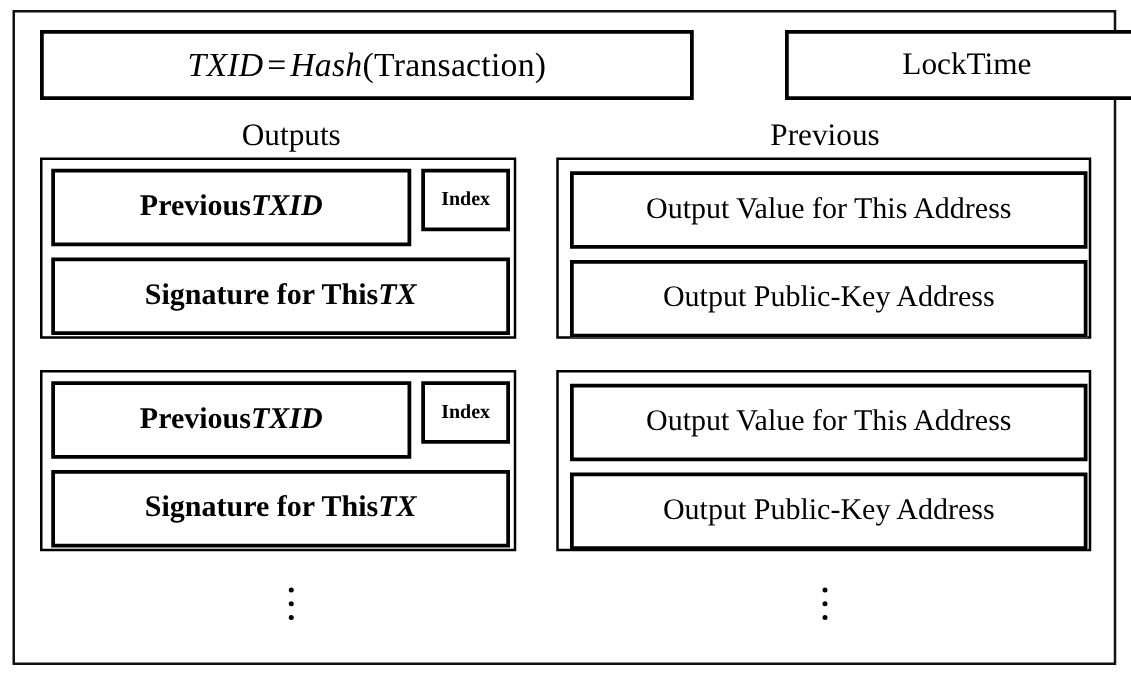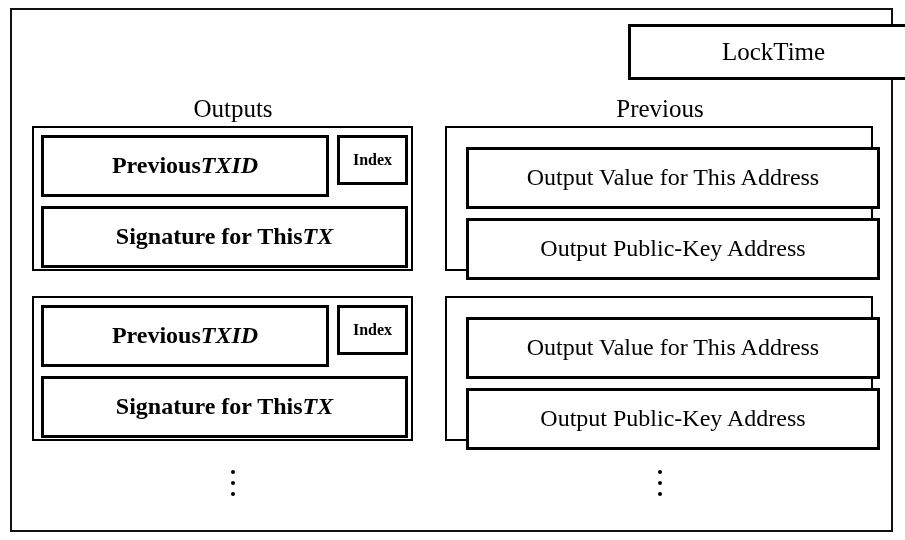--- a/index.html
+++ b/index.html
@@ -145,21 +145,21 @@
     width: 367px;
     height: 62px;
     font-size: 24px;
   }
 
   
   .output-group {
     position: relative;
     width: 428px;
     height: 145px;
-    padding: 19px;
+    padding: 9px;
     margin-bottom: 25px;
     box-sizing: border-box;
   }
   .output-value-box,
   .output-address-box {
     width: 414px;
     height: 62px;
     font-size: 24px;
   }
   .output-value-box {
@@ -190,20 +190,23 @@
     align-items: center;
   }
 </style>
 </head>
 <body>
 
 <div id="diagram-frame">
 
   <div id="header-row">
 
+    <div id="txid-box" class="box box-heavy">
+      <span class="formula"><i>TXID</i><span class="op">=</span><i>Hash</i><span>(Transaction)</span></span>
+    </div>
 
     <div id="locktime-box" class="box box-heavy">
       <span>LockTime</span>
     </div>
 
   </div>
 
   <div id="inputs-label" class="section-label">Outputs</div>
   <div id="outputs-label" class="section-label">Previous</div>
 

